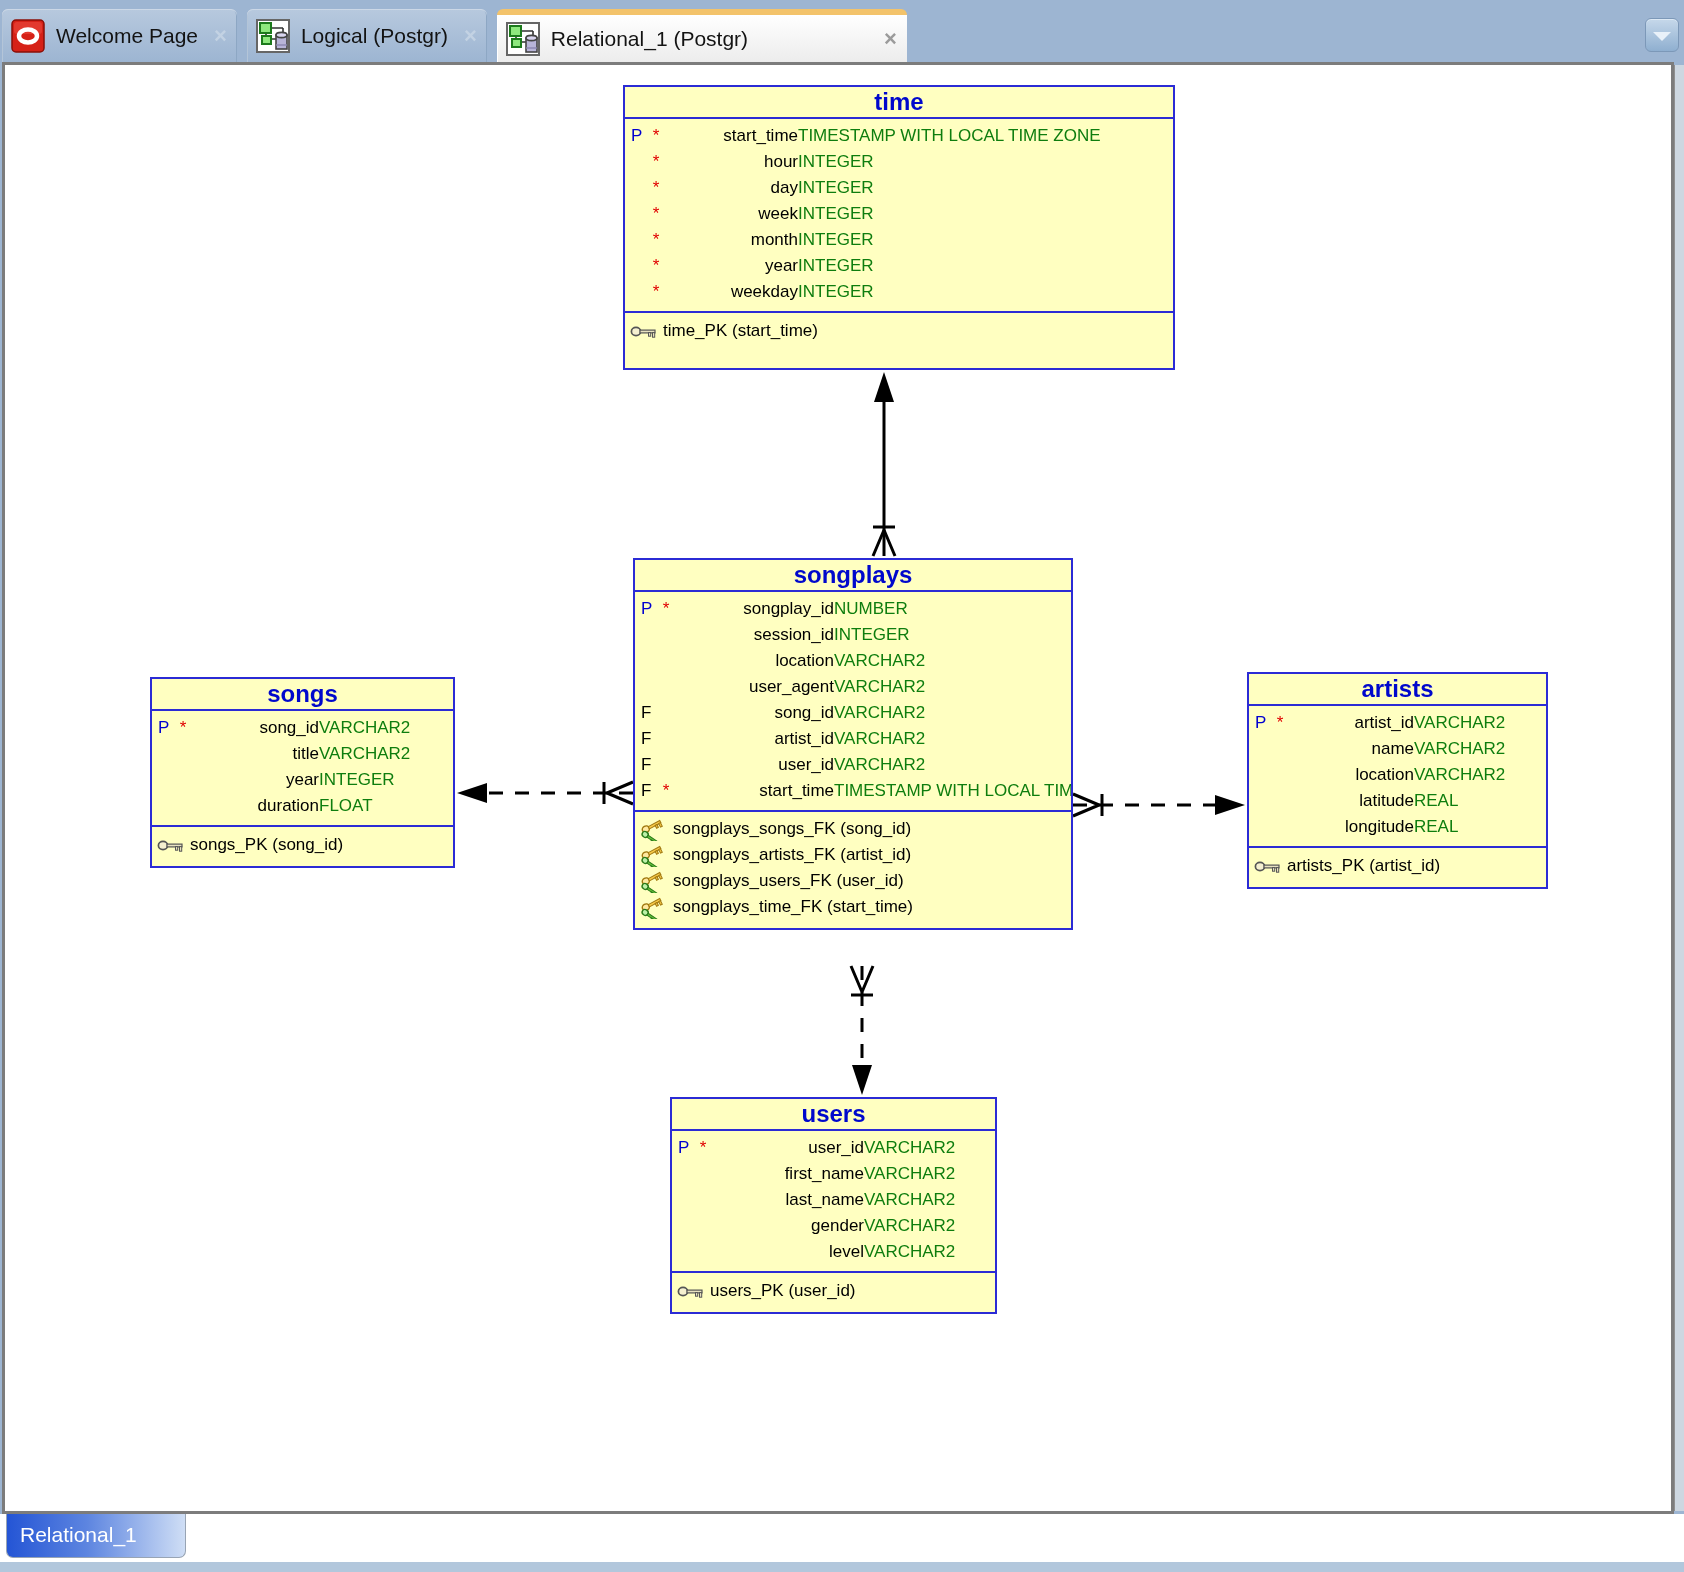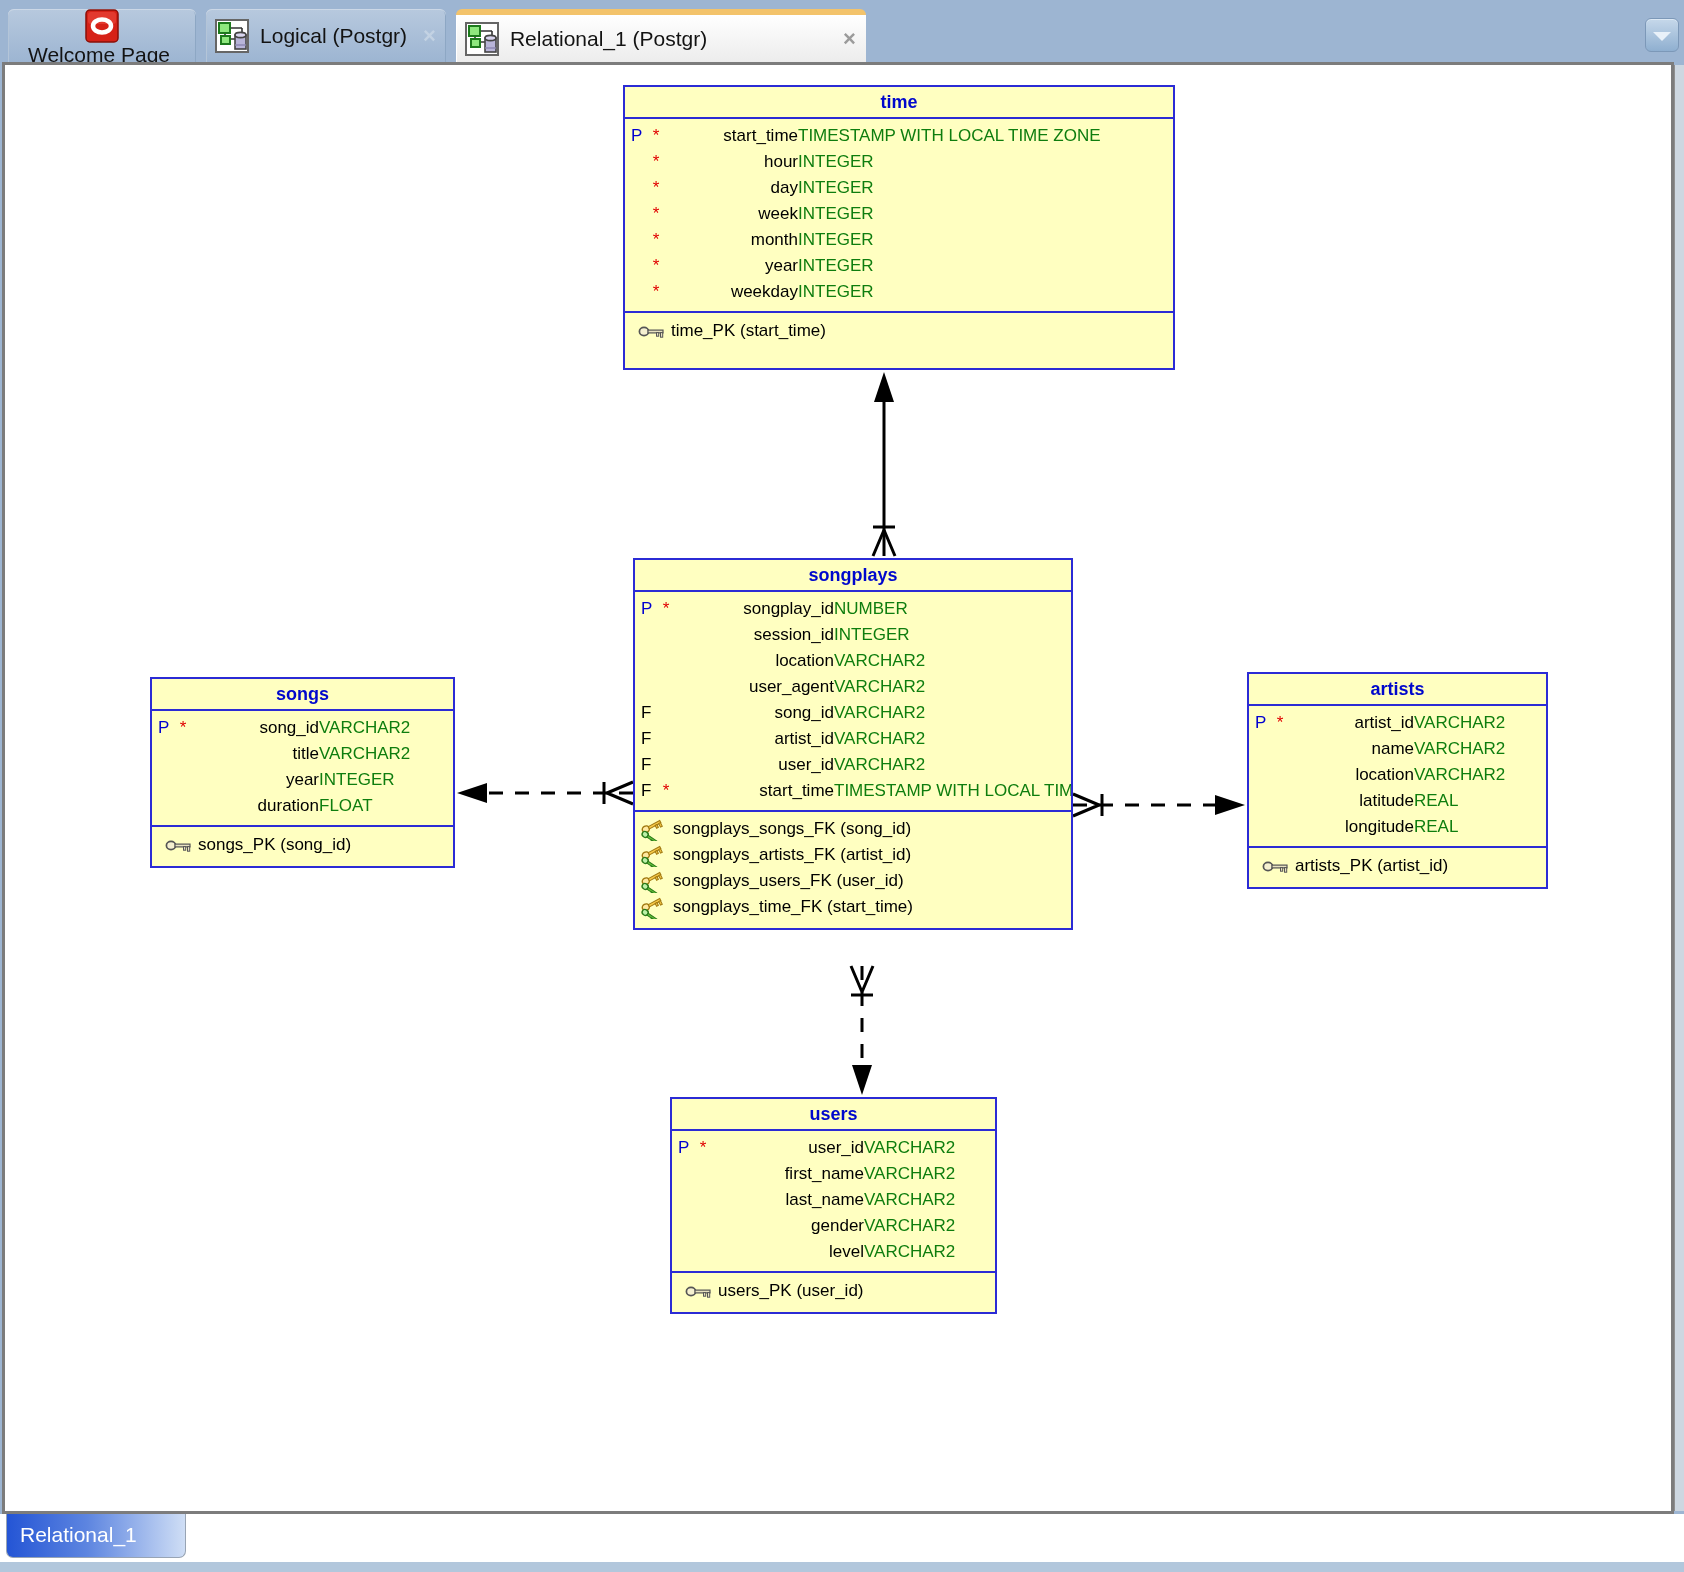--- a/index.html
+++ b/index.html
@@ -5,54 +5,54 @@
   html,body{margin:0;padding:0;width:1684px;height:1572px;overflow:hidden;
     font-family:"Liberation Sans","DejaVu Sans",sans-serif;}
   #app{position:relative;width:1684px;height:1572px;background:#9db5d2;}
 
   
   #tabbar{position:absolute;left:0;top:0;width:1684px;height:62px;background:#9db5d2;
     display:flex;align-items:stretch;padding-top:9px;box-sizing:border-box;}
   .tab{display:flex;align-items:center;border-radius:6px 6px 0 0;padding:0 10px 0 9px;cursor:default;}
   .tab.inactive{background:linear-gradient(#b7c9de,#9db5d2);
     box-shadow:inset 0 1px 0 #ccd8e7,inset 1px 0 0 #b4c5d8,inset -1px 0 0 #8da7c4;margin-right:10px;}
-  .tab.inactive:first-child{margin-left:8px;flex-direction:column;}
+  .tab.inactive:first-child{margin-left:2px;}
   .tab.active{background:linear-gradient(#ffffff,#ececec);border-top:6px solid #f3c36b;
     box-sizing:border-box;width:410px;box-shadow:inset 1px 0 0 #fff;}
   .tab-icon{width:34px;height:34px;display:inline-block;flex:0 0 34px;}
   .tab-icon svg{display:block;}
   .tab-label{font-size:21px;color:#131313;margin:0 16px 0 11px;white-space:nowrap;}
   .tab-close{font-size:22px;font-weight:bold;color:#c3d2e3;margin-left:auto;line-height:1;}
   .tab.active .tab-close{color:#9b9b9b;}
   #dropdown-btn{position:absolute;left:1645px;top:18px;width:34px;height:34px;border-radius:6px;
     background:linear-gradient(#c6d8ea,#8fafd0);border:1px solid #7c98b8;box-sizing:border-box;
     box-shadow:inset 0 1px 0 #dce8f4;display:flex;align-items:center;justify-content:center;}
   #dropdown-btn .chev{width:0;height:0;border-left:9px solid transparent;border-right:9px solid transparent;
     border-top:9px solid #e9f1f9;margin-top:3px;}
 
   
   #canvas{position:absolute;left:2px;top:62px;width:1672px;height:1452px;background:#ffffff;
     border:3px solid #7c7c7c;box-sizing:border-box;}
   #rel-svg{position:absolute;left:0;top:0;}
 
   
   .table{position:absolute;background:#ffffc1;border:2px solid #2b2bd5;box-sizing:border-box;}
-  .tbl-header{height:30px;line-height:30px;text-align:center;font-weight:bold;font-size:18px;
+  .tbl-header{height:30px;line-height:30px;text-align:center;font-weight:bold;font-size:24px;
     color:#0008cc;border-bottom:2px solid #2b2bd5;}
   .tbl-cols{padding:4px 0 6px;}
   .col-row{display:grid;grid-template-columns:20px 22px var(--namew) 1fr;height:26px;}
   .col-row>span{line-height:26px;font-size:17px;white-space:nowrap;}
   .m-p{padding-left:6px;}
   .m-p.pk{color:#0000d0;}
   .m-p.fkm{color:#000;}
   .m-a{color:#e00000;text-align:center;font-size:19px;}
   .c-name{color:#000;text-align:right;}
   .c-type{color:#0e7d0e;overflow:hidden;}
   .tbl-keys{border-top:2px solid #2b2bd5;}
-  .pk-section{padding:5px 8px 8px;}
+  .pk-section{padding:5px 0 8px;}
   .fk-section{padding:4px 0 8px;}
   .table[data-tid="time"] .pk-section{padding-bottom:24px;}
   .table[data-tid="songplays"] .pk-section{padding-bottom:6px;}
   .key-row{display:flex;align-items:center;height:26px;padding-left:5px;}
   .key-ic{width:27px;flex:0 0 27px;display:flex;align-items:center;}
   .key-label{font-size:17px;color:#000;margin-left:6px;white-space:nowrap;}
 
   
   #bottom-band{position:absolute;left:0;top:1514px;width:1684px;height:48px;background:#ffffff;}
   #bottom-tab{position:absolute;left:6px;top:1514px;width:180px;height:44px;box-sizing:border-box;

